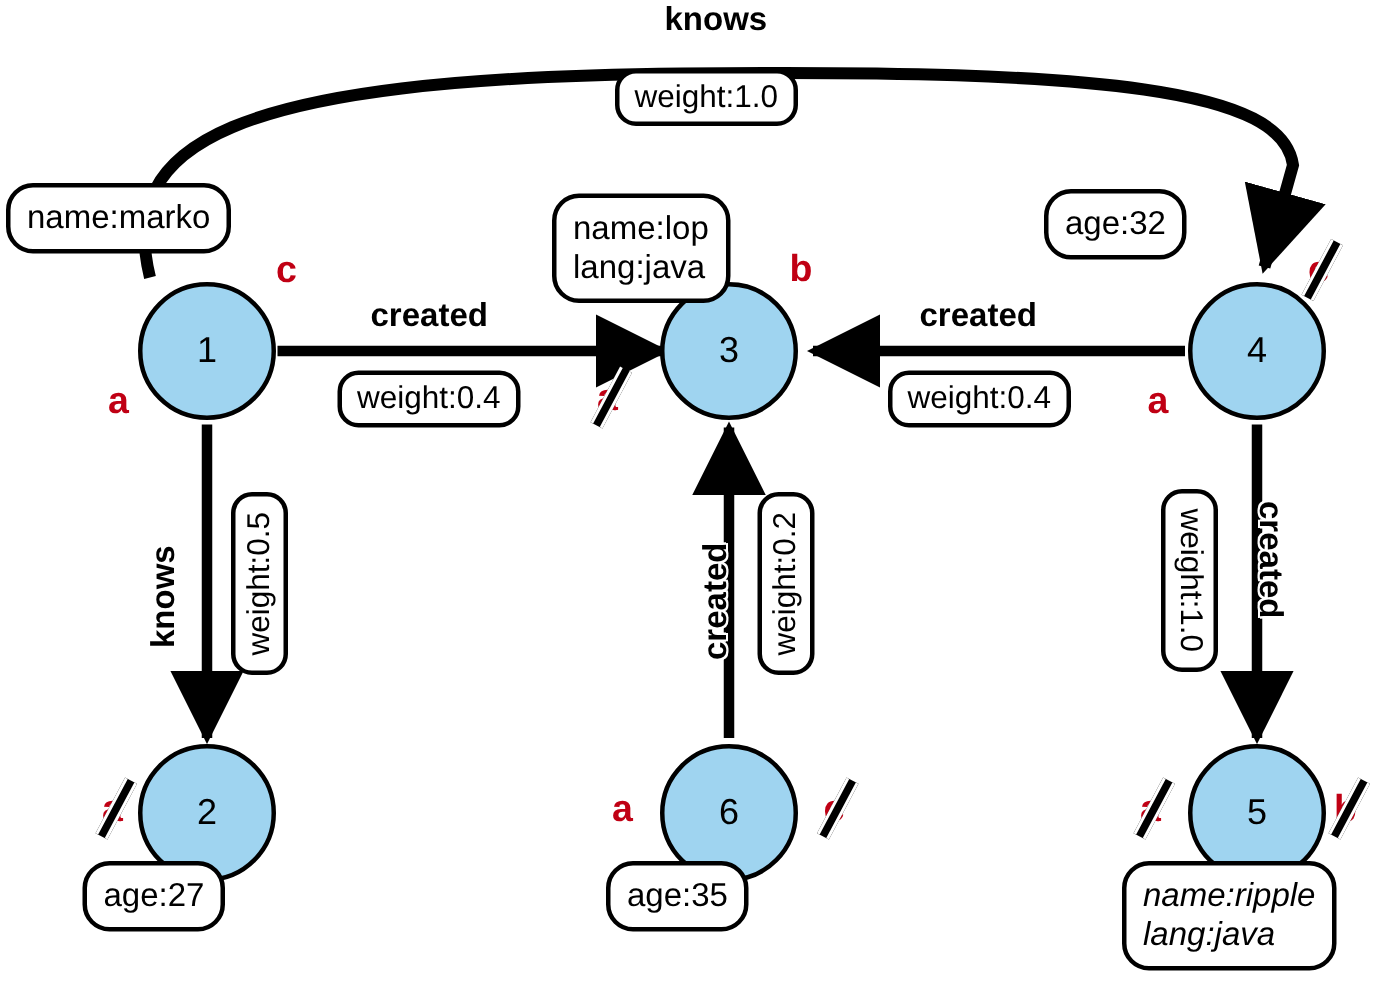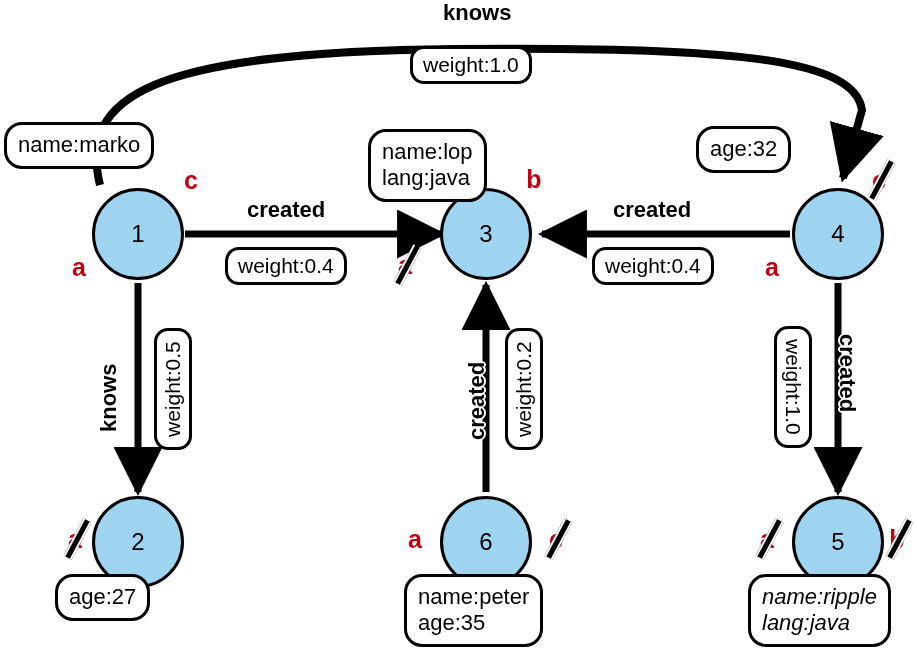--- a/index.html
+++ b/index.html
@@ -114,21 +114,20 @@
   <div class="propbox" style="left:696px;top:126px;">
     <span class="ln">age:32</span>
   </div>
 
   <div class="propbox" style="left:748px;top:574px;font-style:italic;">
     <span class="ln">name:ripple</span>
     <span class="ln">lang:java</span>
   </div>
 
   <div class="propbox" style="left:404px;top:574px;">
-    <span class="ln">name:peter</span>
     <span class="ln">age:35</span>
   </div>
 
   <div class="elabel" style="left:443px;top:2px;">knows</div>
   <div class="wbox" style="left:410px;top:46px;">
     <span>weight:1.0</span>
   </div>
 
   <div class="elabel" style="left:247px;top:199px;">created</div>
   <div class="wbox" style="left:225px;top:247px;">

